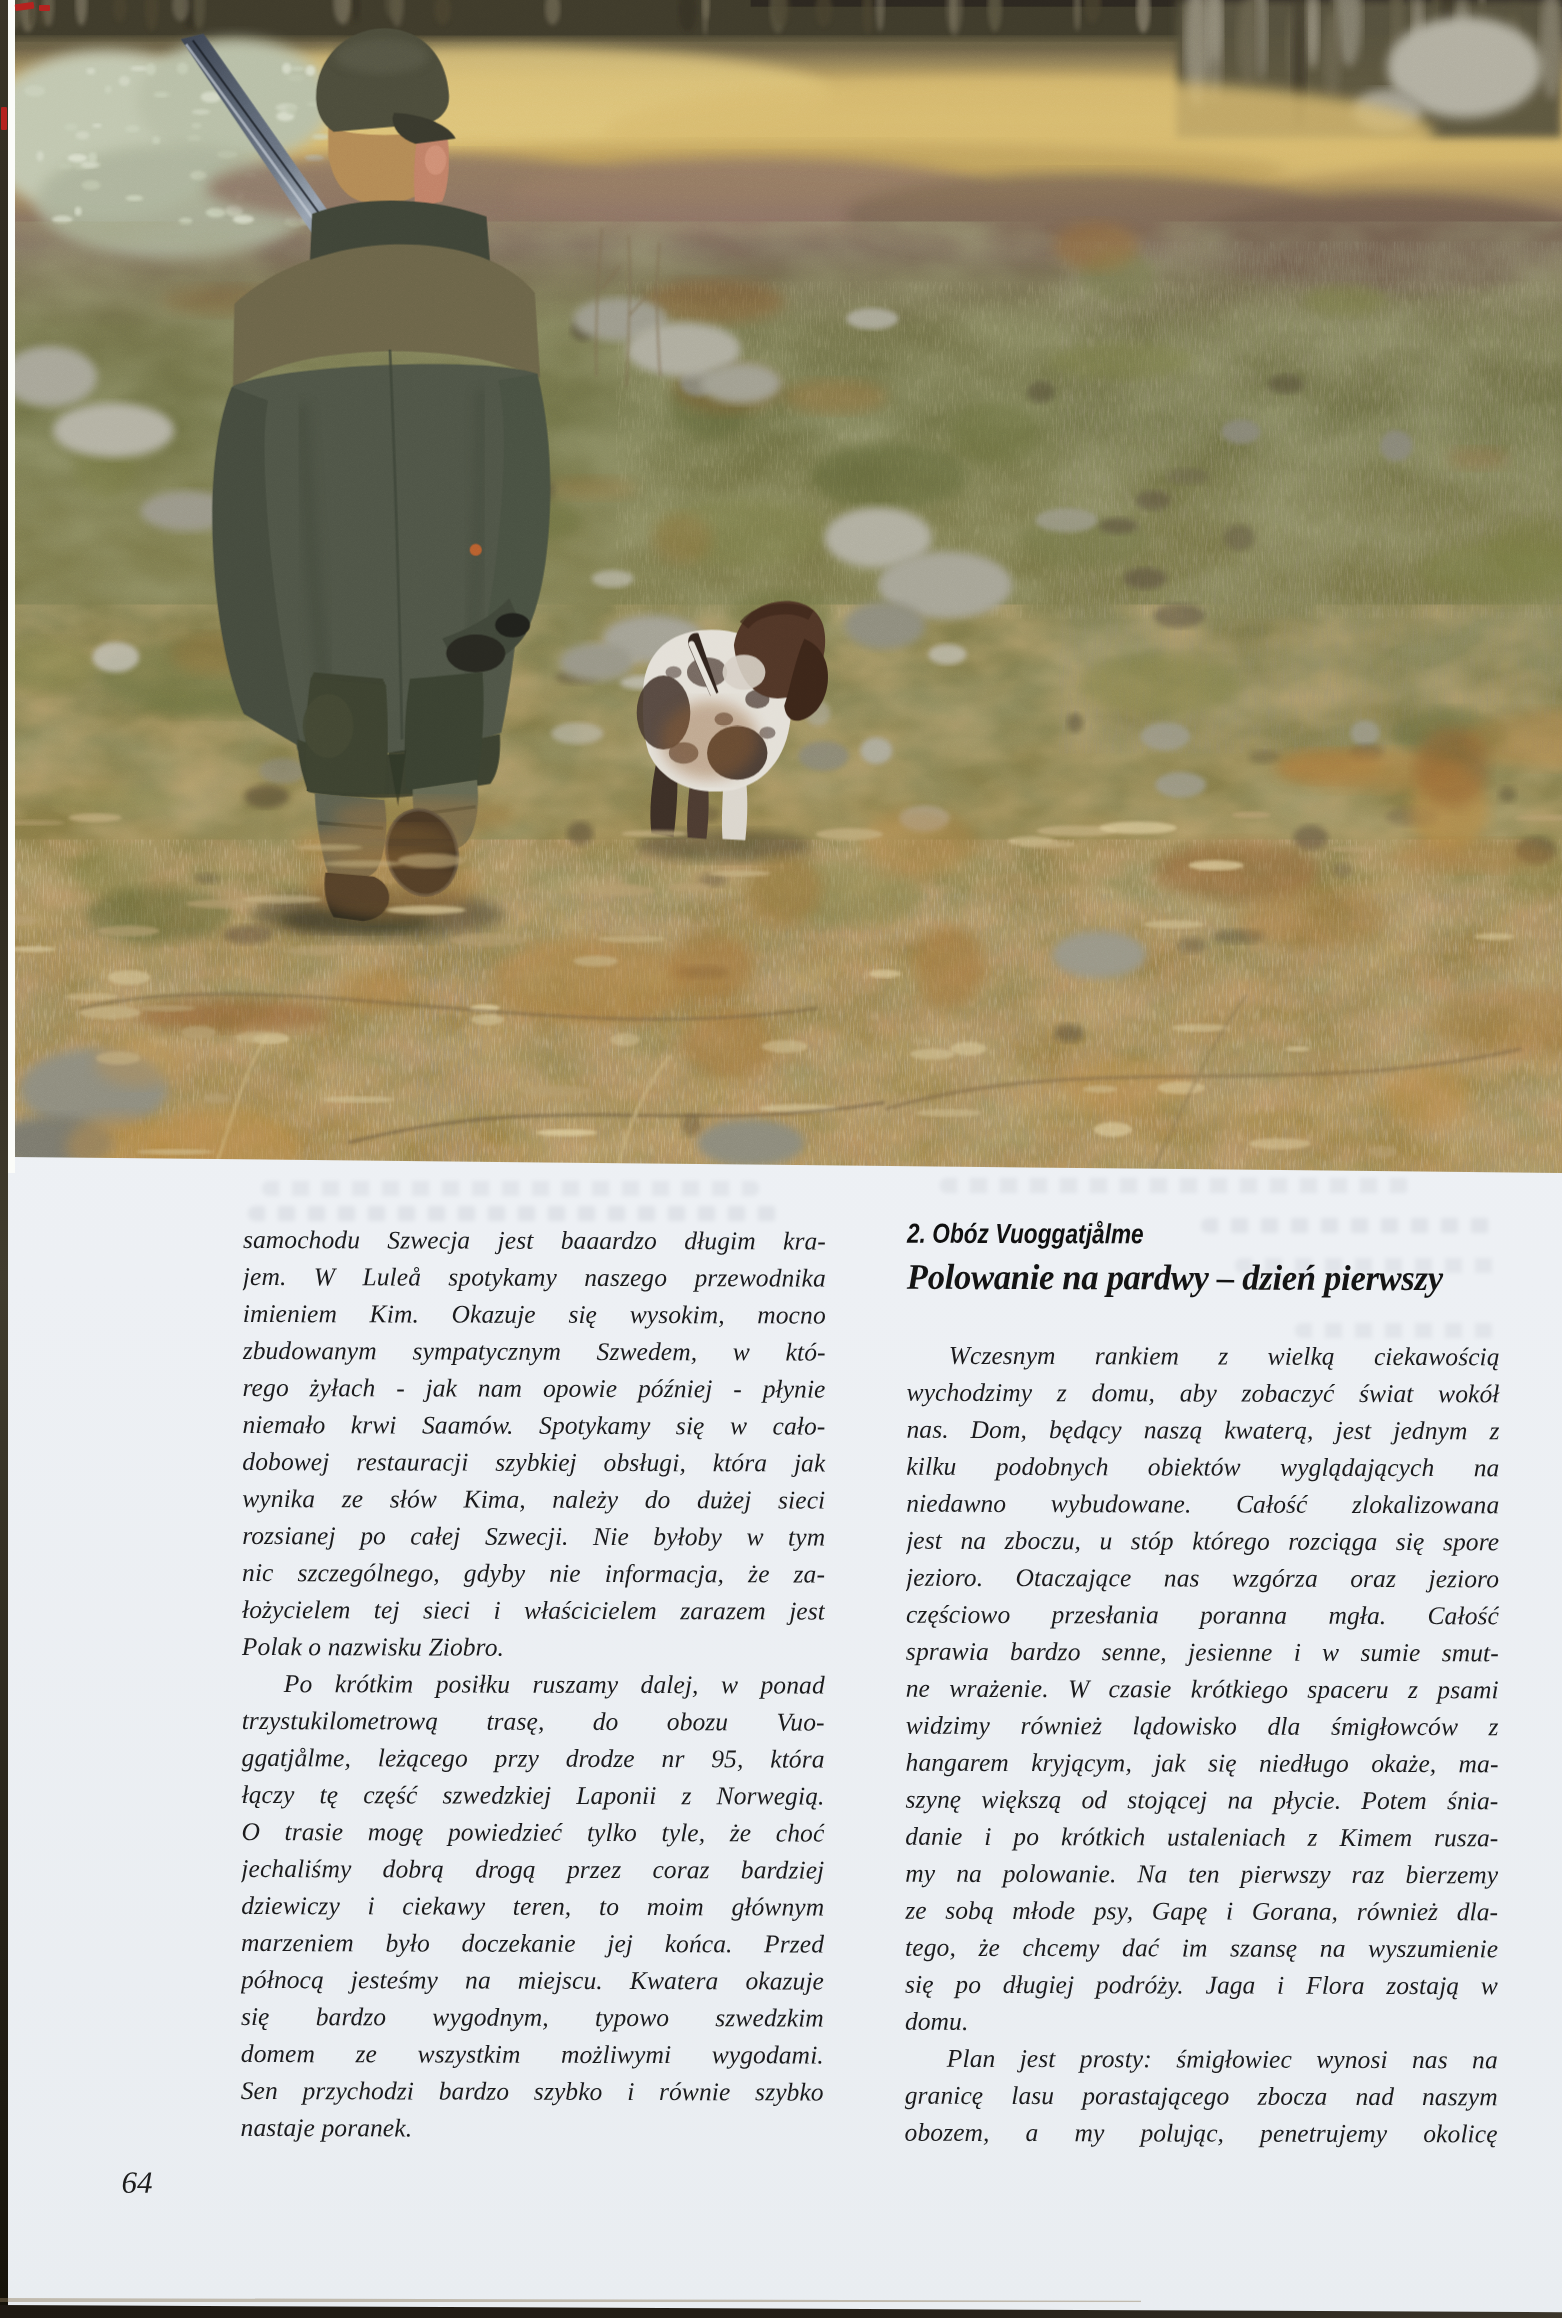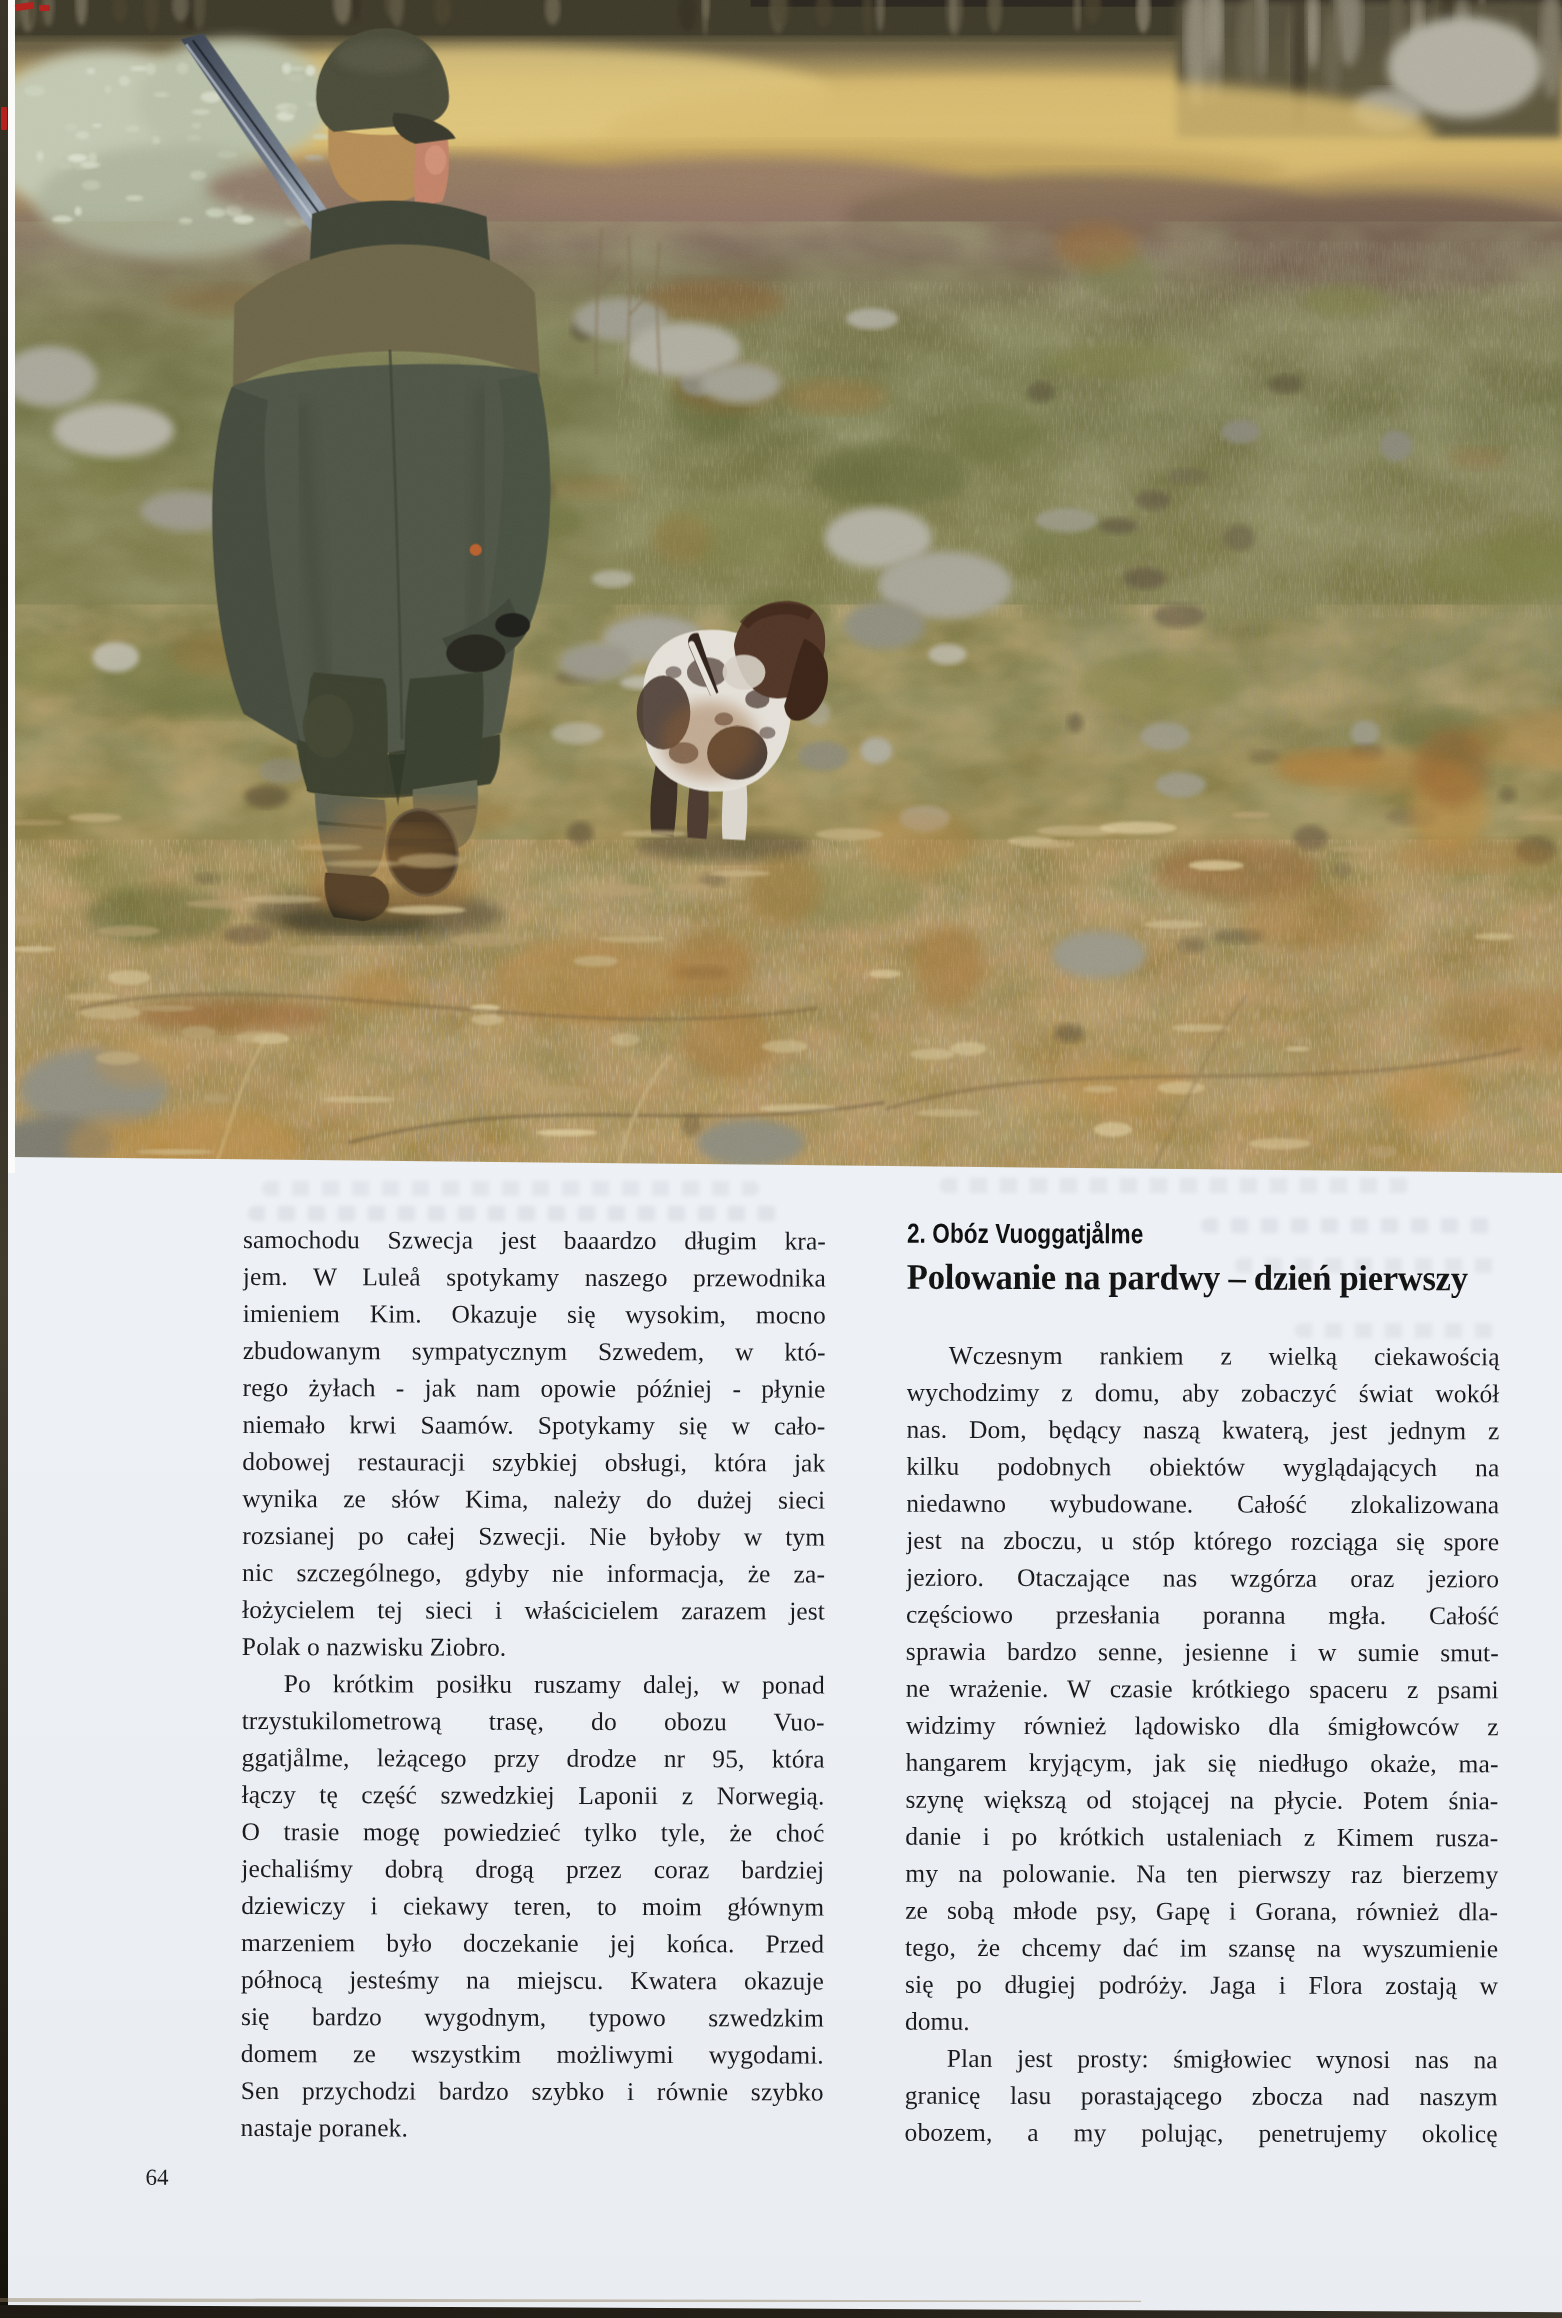--- a/index.html
+++ b/index.html
@@ -1,18 +1,18 @@
 <!DOCTYPE html>
 <html style="font-size:10.7px"><head>
 <meta charset="utf-8">
 <style>
   html,body{margin:0;padding:0;background:#dfe2e6;}
   .page{position:relative;width:1562px;height:2319px;overflow:hidden;
         background:linear-gradient(180deg,#eff2f6 0%,#edf0f4 55%,#e9edf1 100%);
-        font-family:"Liberation Serif",serif;}
+        font-family:"Liberation Serif",serif;font-style:italic;}
   
   .edge-left{position:absolute;left:0;top:0;width:8px;height:2319px;
      background:linear-gradient(180deg,#3a3528,#241f15 25%,#413c2e 55%,#1f1b12 90%,#151209);}
   .edge-white{position:absolute;left:8px;top:0;width:6.7px;height:1173px;background:#fbfcf9;}
   .red-mark{position:absolute;background:#b5231f;border-radius:1.3px;}
   .bottom-edge{position:absolute;left:0;top:2301px;width:1562px;height:18px;
      background:linear-gradient(90deg,#1f1a13 0%,#241f17 55%,#2e2920 78%,#3b352a 100%);
      clip-path:polygon(0 22%,100% 62%,100% 100%,0 100%);}
   .bottom-line{position:absolute;left:0;top:2298px;width:1141px;height:4px;background:#8d7d5e;opacity:.45;
      clip-path:polygon(0 0,100% 70%,100% 100%,0 100%);}
@@ -32,21 +32,21 @@
   .line{text-align:justify;text-align-last:justify;height:37px;overflow:hidden;}
   .line.flush{text-align-last:left;}
   .line.indent{text-indent:42px;}
   .h-num{height:32px;}
   .h-num span{display:inline-block;font-family:"Liberation Sans",sans-serif;font-weight:700;font-size:27.5px;
      transform:scaleX(.82);transform-origin:left bottom;white-space:nowrap;color:#101010;}
   .h-title{margin-top:12px;height:44px;}
   .h-title span{display:inline-block;font-weight:700;font-size:36px;letter-spacing:-0.3px;
      transform:scaleX(.96);transform-origin:left bottom;white-space:nowrap;color:#141414;}
   .r-lines{margin-top:34px;}
-  .pagenum{position:absolute;left:148px;top:2165px;font-size:23px;color:#1c1c1c;}
+  .pagenum{position:absolute;left:124px;top:2165px;font-size:31px;color:#1c1c1c;}
 </style>
 </head>
 <body>
 
 <div class="page">
 
   <div class="photo">
     <svg viewBox="0 0 2310 1745" preserveAspectRatio="none">
       <defs>
         <linearGradient id="gBase" x1="0" y1="0" x2="0" y2="1">

